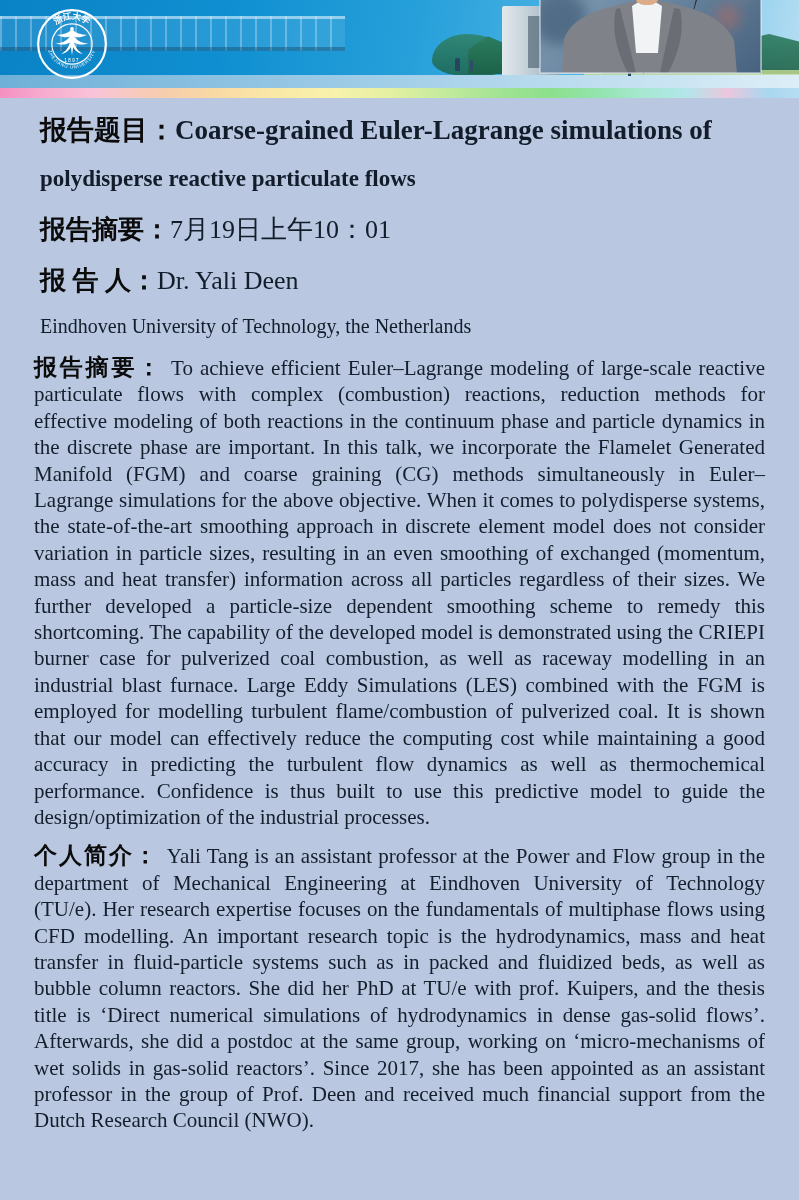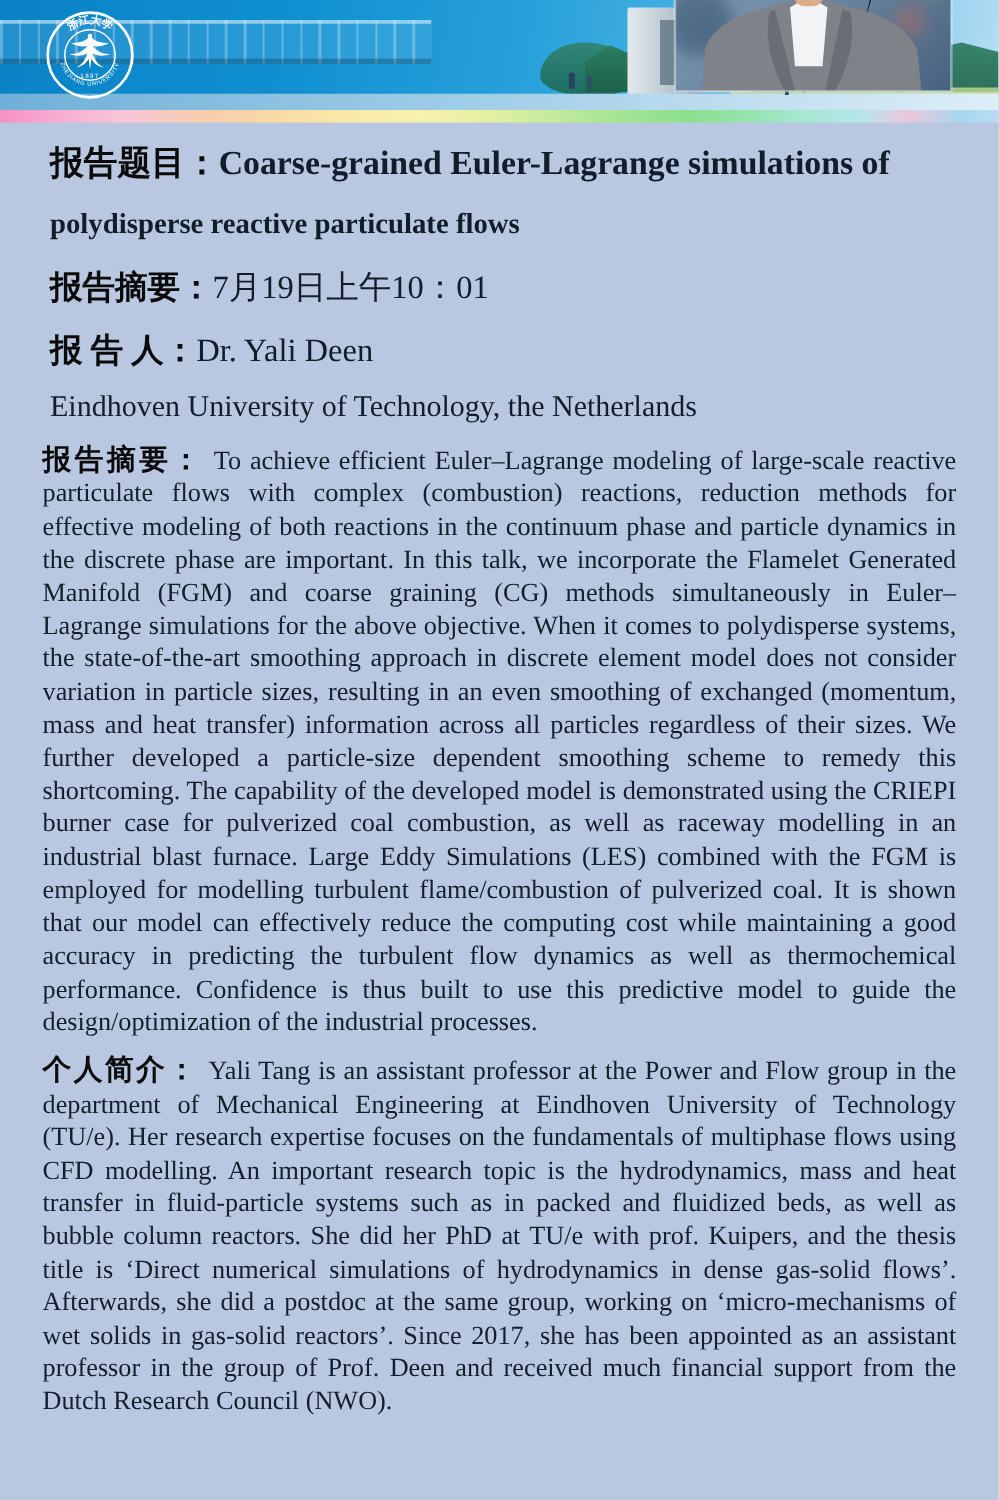--- a/index.html
+++ b/index.html
@@ -41,21 +41,21 @@
   
   .main-title{margin:18px 0 0 0;text-align:center;color:#1565bd;
     font-family:"Liberation Sans","DejaVu Sans",sans-serif;font-weight:700;font-size:40px;
     letter-spacing:2px;line-height:48px;}
   .info{position:relative;padding:0 36px;}
   .line{margin:4px;line-height:34px;}
   .topic1{margin-top:15px;font-size:27px;font-weight:bold;}
   .topic2{margin-top:15px;font-size:23px;font-weight:bold;}
   .meta{margin-top:17px;font-size:26px;}
   .lbl{font-weight:bold;color:#0b0b0b;}
-  .affil{margin-top:11px;font-size:24px;}
+  .affil{margin-top:11px;font-size:20px;}
   .photo{position:absolute;left:540px;top:-246px;width:221px;height:206px;
     outline:1px solid rgba(230,238,248,.55);}
   
   .para{margin:12px 34px 0 34px;font-size:21px;line-height:26.4px;text-align:justify;color:#141e2c;}
   .para .lbl{font-size:23px;letter-spacing:1px;margin-right:8px;font-family:Liberation Serif, serif;}
   .bio{margin-top:13px;}
   .bold-name{font-weight:normal;}
 </style>
 </head>
 <body>

